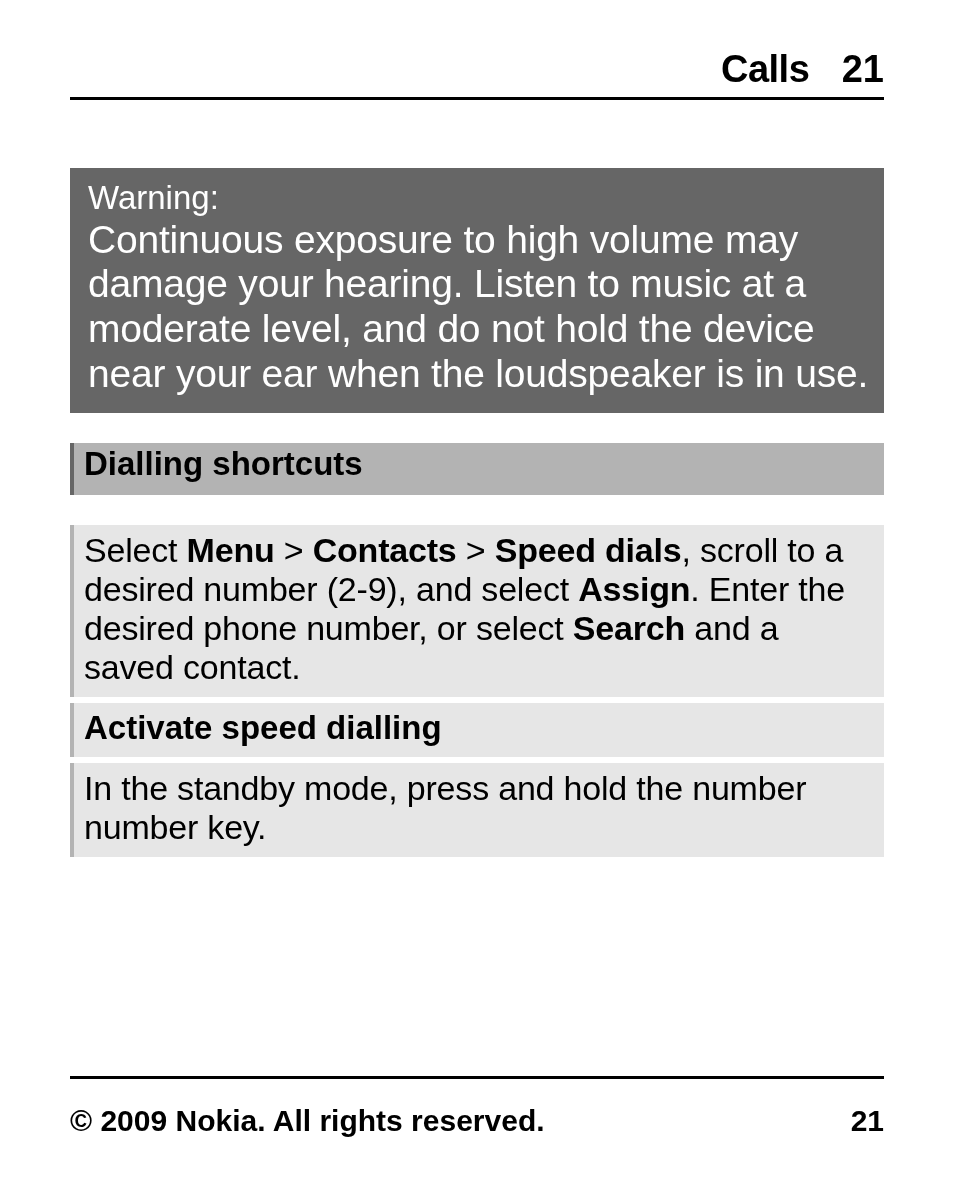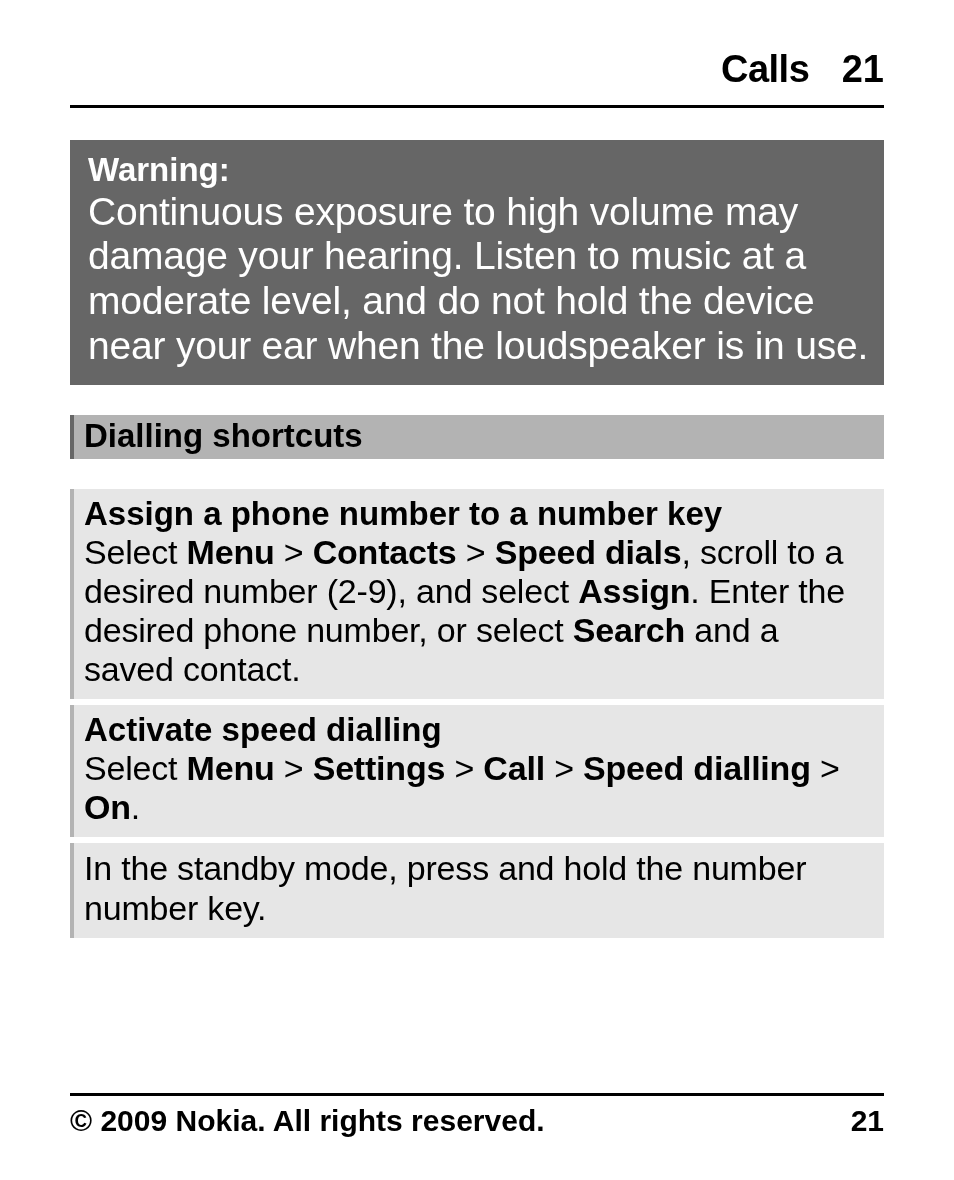--- a/index.html
+++ b/index.html
@@ -12,56 +12,56 @@
     height: 1180px;
     background: #fff;
     font-family: "Trebuchet MS", "Segoe UI", sans-serif;
     font-stretch: condensed;
     position: relative;
     padding: 48px 70px 0 70px;
   }
   .header {
     border-bottom: 3px solid #000;
     text-align: right;
-    padding-bottom: 14px;
-    margin-bottom: 32px;
+    padding-bottom: 6px;
+    margin-bottom: 68px;
   }
   .header-title {
     font-size: 38px;
     font-weight: bold;
     letter-spacing: -0.5px;
   }
   .header-page {
     font-size: 38px;
     font-weight: bold;
     margin-left: 28px;
   }
   .warning-box {
     background: #666666;
     color: #fff;
     padding: 10px 14px 16px 14px;
     border-left: 4px solid #666666;
     margin-bottom: 30px;
   }
   .warning-label {
-    font-weight: bold;
+    font-weight: normal;
     font-size: 33px;
     line-height: 1.2;
   }
   .warning-text {
     font-size: 39px;
     line-height: 1.15;
     letter-spacing: -0.2px;
   }
   .section-title {
     background: #b3b3b3;
     border-left: 4px solid #666666;
     font-weight: bold;
     font-size: 33px;
-    padding: 2px 10px 4px 10px;
+    padding: 2px 10px 12px 10px;
     margin-bottom: 30px;
   }
   .content-block {
     background: #e6e6e6;
     border-left: 4px solid #b3b3b3;
     padding: 6px 10px 10px 10px;
     margin-bottom: 6px;
   }
   .block-title {
     font-weight: bold;
@@ -78,21 +78,21 @@
   }
   .sep {
     font-weight: normal;
   }
   .footer {
     position: absolute;
     bottom: 42px;
     left: 70px;
     right: 70px;
     border-top: 3px solid #000;
-    padding-top: 8px;
+    padding-top: 25px;
     display: flex;
     justify-content: space-between;
     gap: 44px;
   }
   .footer-copy {
     font-weight: bold;
     font-size: 30px;
   }
   .footer-page {
     font-weight: bold;
@@ -108,31 +108,27 @@
 </div>
 
 <div class="warning-box">
   <div class="warning-label">Warning:</div>
   <div class="warning-text">Continuous exposure to high volume may damage your hearing. Listen to music at a moderate level, and do not hold the device near your ear when the loudspeaker is in use.</div>
 </div>
 
 <div class="section-title">Dialling shortcuts</div>
 
 <div class="content-block">
-  <div class="block-title">Assign a phone number to a number key</div>
   <div class="block-body">
     <span>Select </span><b>Menu</b><span class="sep"> &gt; </span><b>Contacts</b><span class="sep"> &gt; </span><b>Speed dials</b><span>, scroll to a desired number (2-9), and select </span><b>Assign</b><span>. Enter the desired phone number, or select </span><b>Search</b><span> and a saved contact.</span>
   </div>
 </div>
 
 <div class="content-block">
   <div class="block-title">Activate speed dialling</div>
-  <div class="block-body">
-    <span>Select </span><b>Menu</b><span class="sep"> &gt; </span><b>Settings</b><span class="sep"> &gt; </span><b>Call</b><span class="sep"> &gt; </span><b>Speed dialling</b><span class="sep"> &gt; </span><b>On</b><span>.</span>
-  </div>
 </div>
 
 <div class="content-block">
   <div class="block-body">In the standby mode, press and hold the number number key.</div>
 </div>
 
 <div class="footer">
   <span class="footer-copy">© 2009 Nokia. All rights reserved.</span>
   <span class="footer-page">21</span>
 </div>

